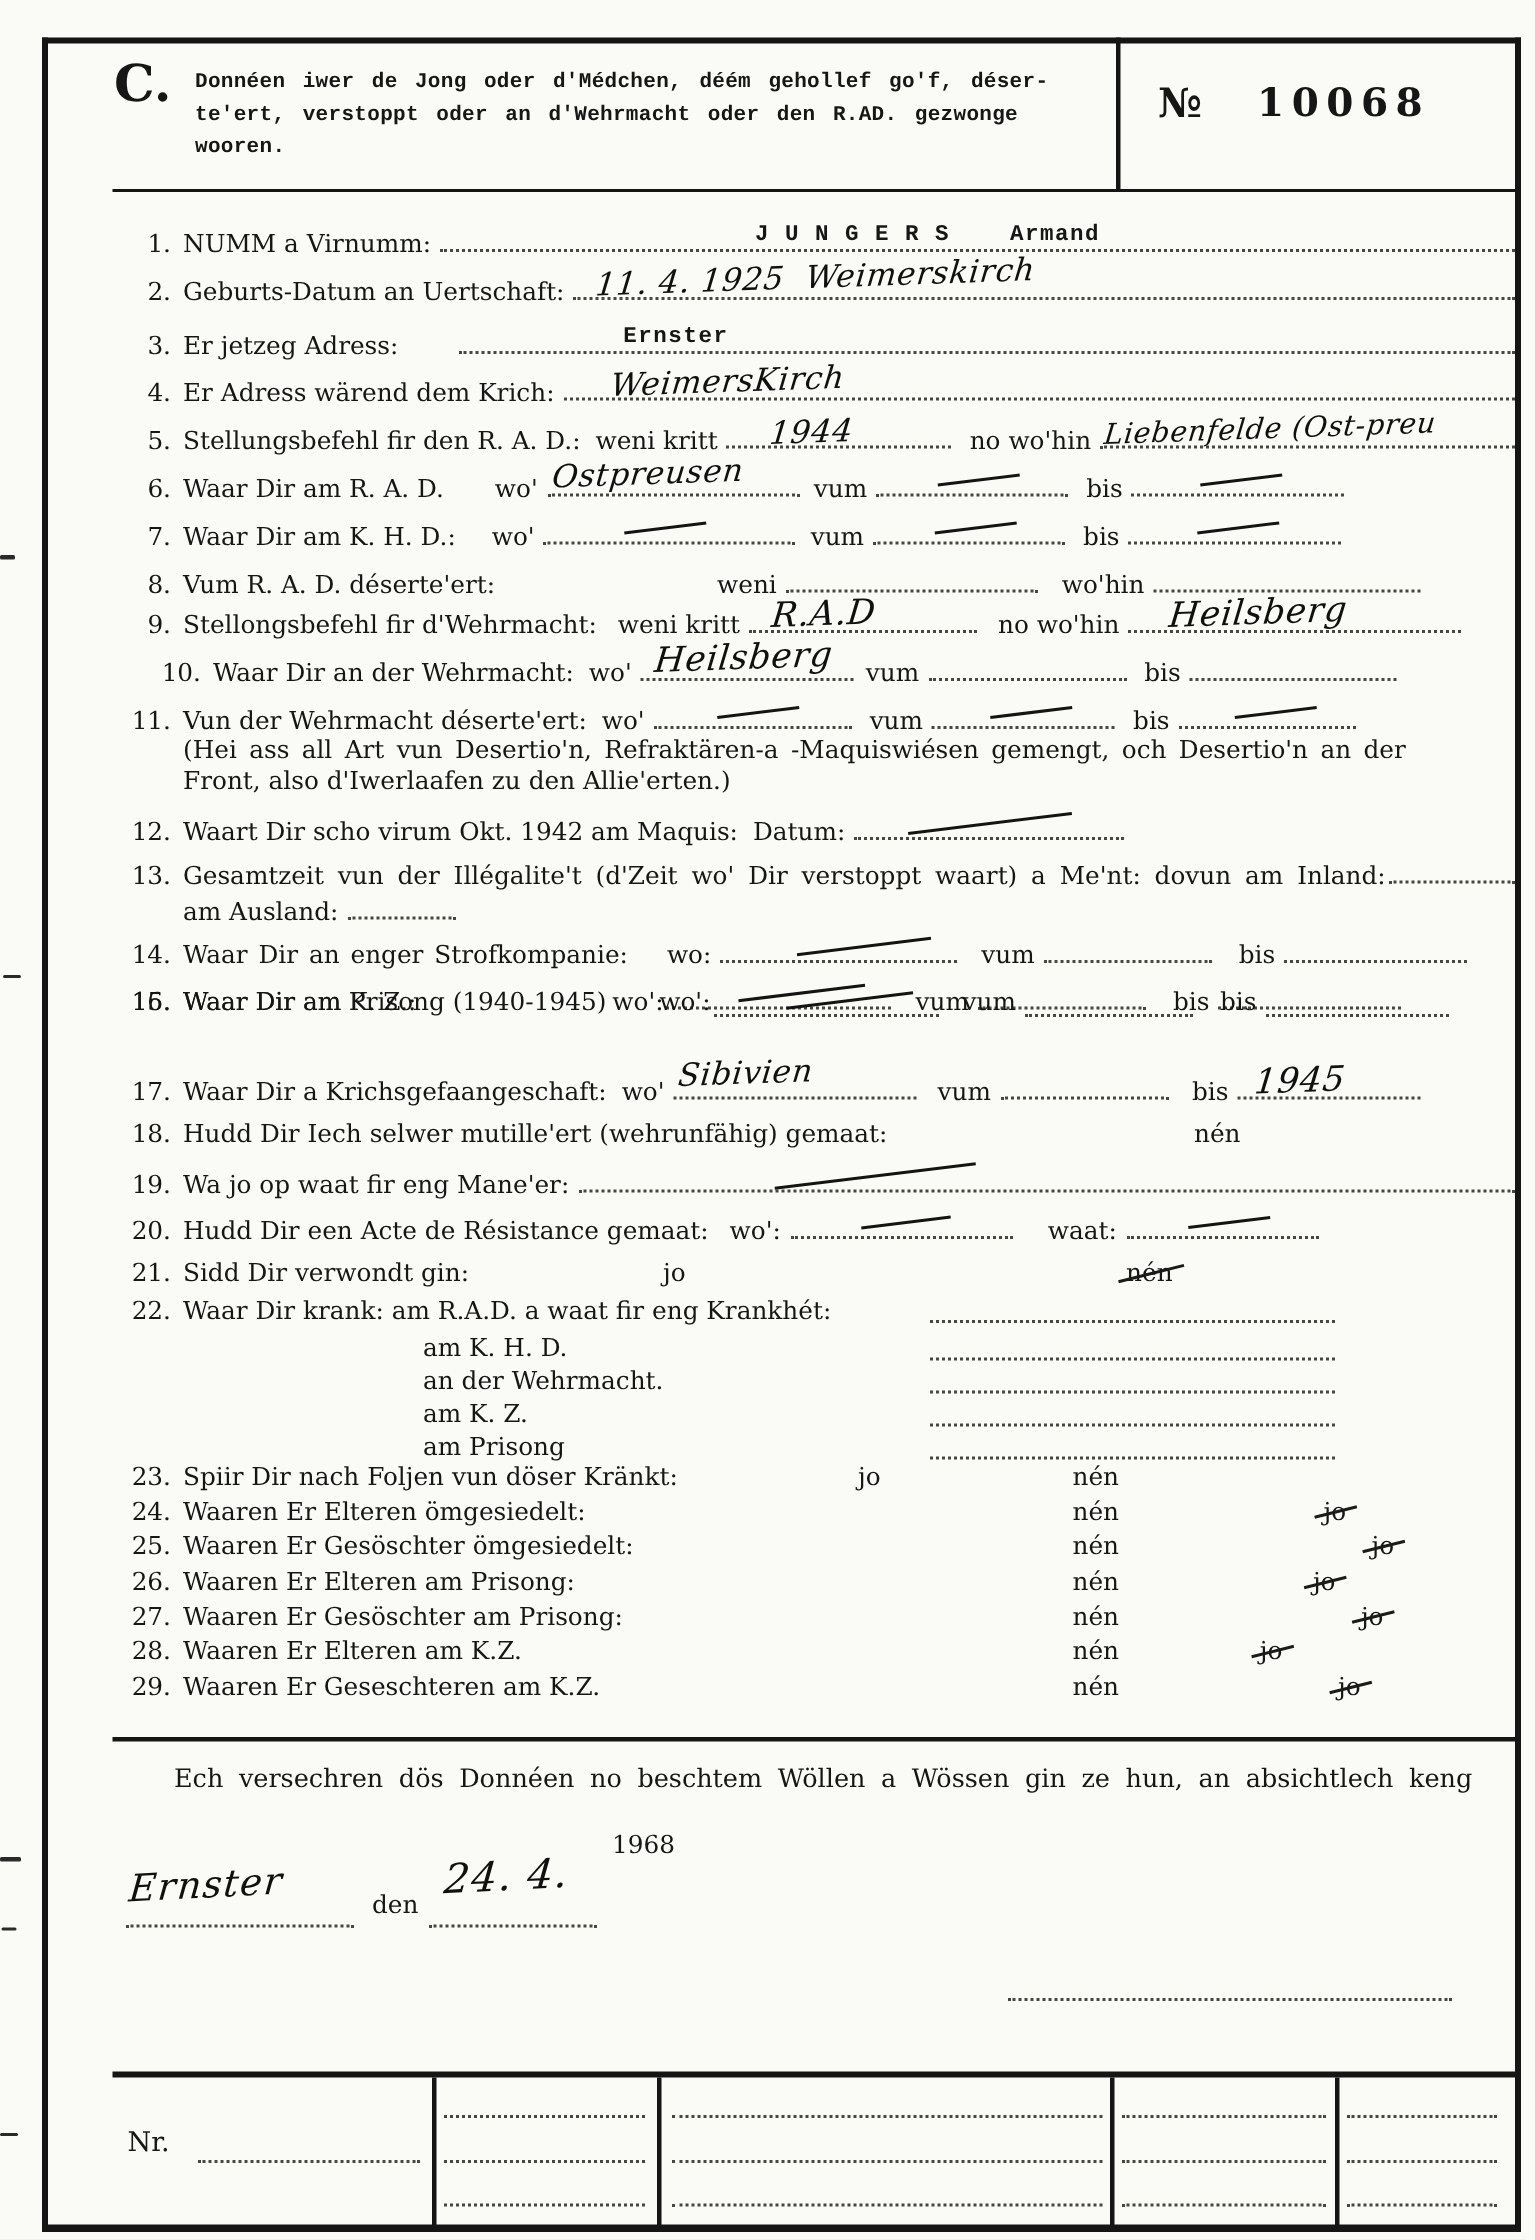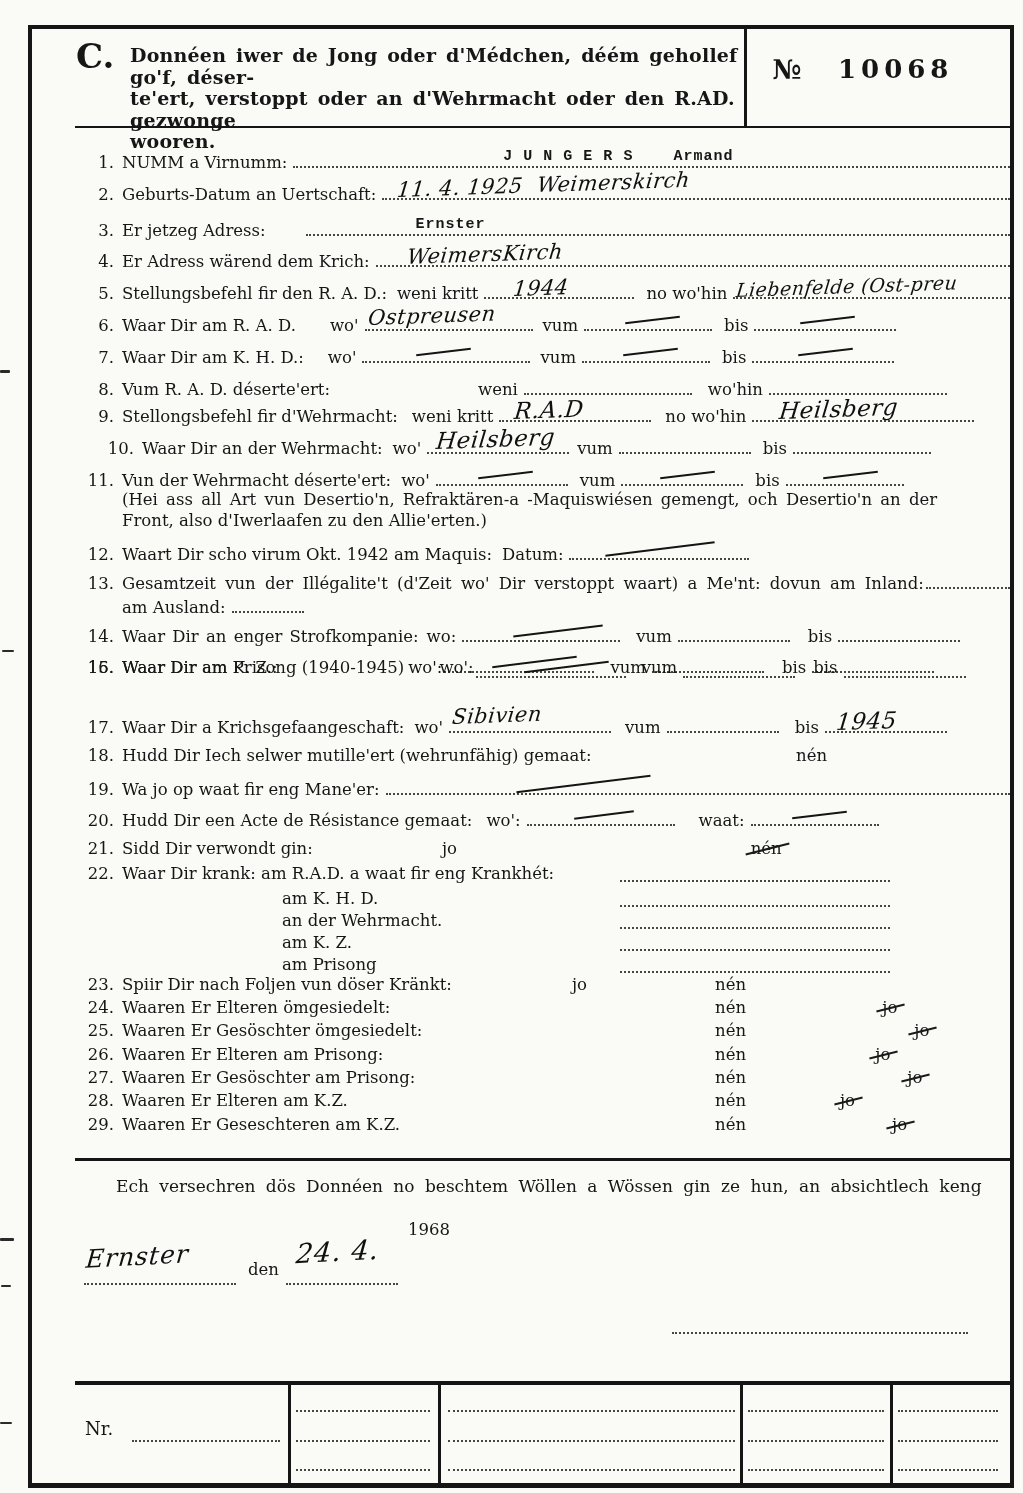--- a/index.html
+++ b/index.html
@@ -2,22 +2,22 @@
 <html><head>
 <meta charset="utf-8">
 <style>
   html,body{margin:0;padding:0;background:#e8e8e4;}
   .page{position:relative;width:1023px;height:1493px;background:#fafaf6;overflow:hidden;
         font-family:"DejaVu Serif","Liberation Serif",serif;color:#161616;}
   .b{position:absolute;background:#151515;}
   .art{position:absolute;background:#2a2a2a;border-radius:1px;}
   
   .cletter{position:absolute;left:76px;top:36px;font-size:34px;font-weight:600;}
-  .htitle{position:absolute;left:130px;top:45px;width:612px;font-size:19px;font-weight:700;
-          line-height:21.5px;word-spacing:3px;letter-spacing:.2px;}
+  .htitle{position:absolute;left:130px;top:45px;width:612px;font-size:14px;font-weight:700;
+          line-height:21.5px;word-spacing:3px;letter-spacing:.2px;font-family:Liberation Mono, monospace;}
   .numero{position:absolute;left:772px;top:54px;font-size:27px;font-weight:600;}
   .numval{position:absolute;left:838px;top:54px;font-size:26px;font-weight:600;letter-spacing:5px;}
   
   .r{position:absolute;left:80px;width:930px;display:flex;align-items:baseline;
      font-size:16.5px;white-space:nowrap;}
   .n{flex:0 0 34px;text-align:right;margin-right:8px;}
   .lb{flex:none;}
   .fl{flex:none;}
   .dl{flex:0 0 auto;height:16px;border-bottom:2px dotted #474740;position:relative;
       margin-bottom:-3px;margin-left:6px;}
@@ -218,21 +218,21 @@
     <span class="dl gr" style="margin-left:2px;"></span>
   </div>
   <div class="r" style="top:595px;left:122px;width:888px;">
     <span class="lb">am Ausland:</span>
     <span class="dl" style="width:72px;"></span>
   </div>
 
   <div class="r" style="top:624px;">
     <span class="n">14.</span>
     <span class="lb" style="word-spacing:2px;">Waar Dir an enger Strofkompanie:</span>
-    <span class="fl" style="margin-left:8px;">wo:</span>
+    <span class="fl" style="margin-left:26px;">wo:</span>
     <span class="dl" style="width:158px;">
         <span class="dash" style="width:90px;"></span>
       </span>
     <span class="fl" style="margin-left:16px;">vum</span>
     <span class="dl" style="width:112px;"></span>
     <span class="fl" style="margin-left:18px;">bis</span>
     <span class="dl" style="width:122px;"></span>
   </div>
 
   <div class="r" style="top:655px;">

